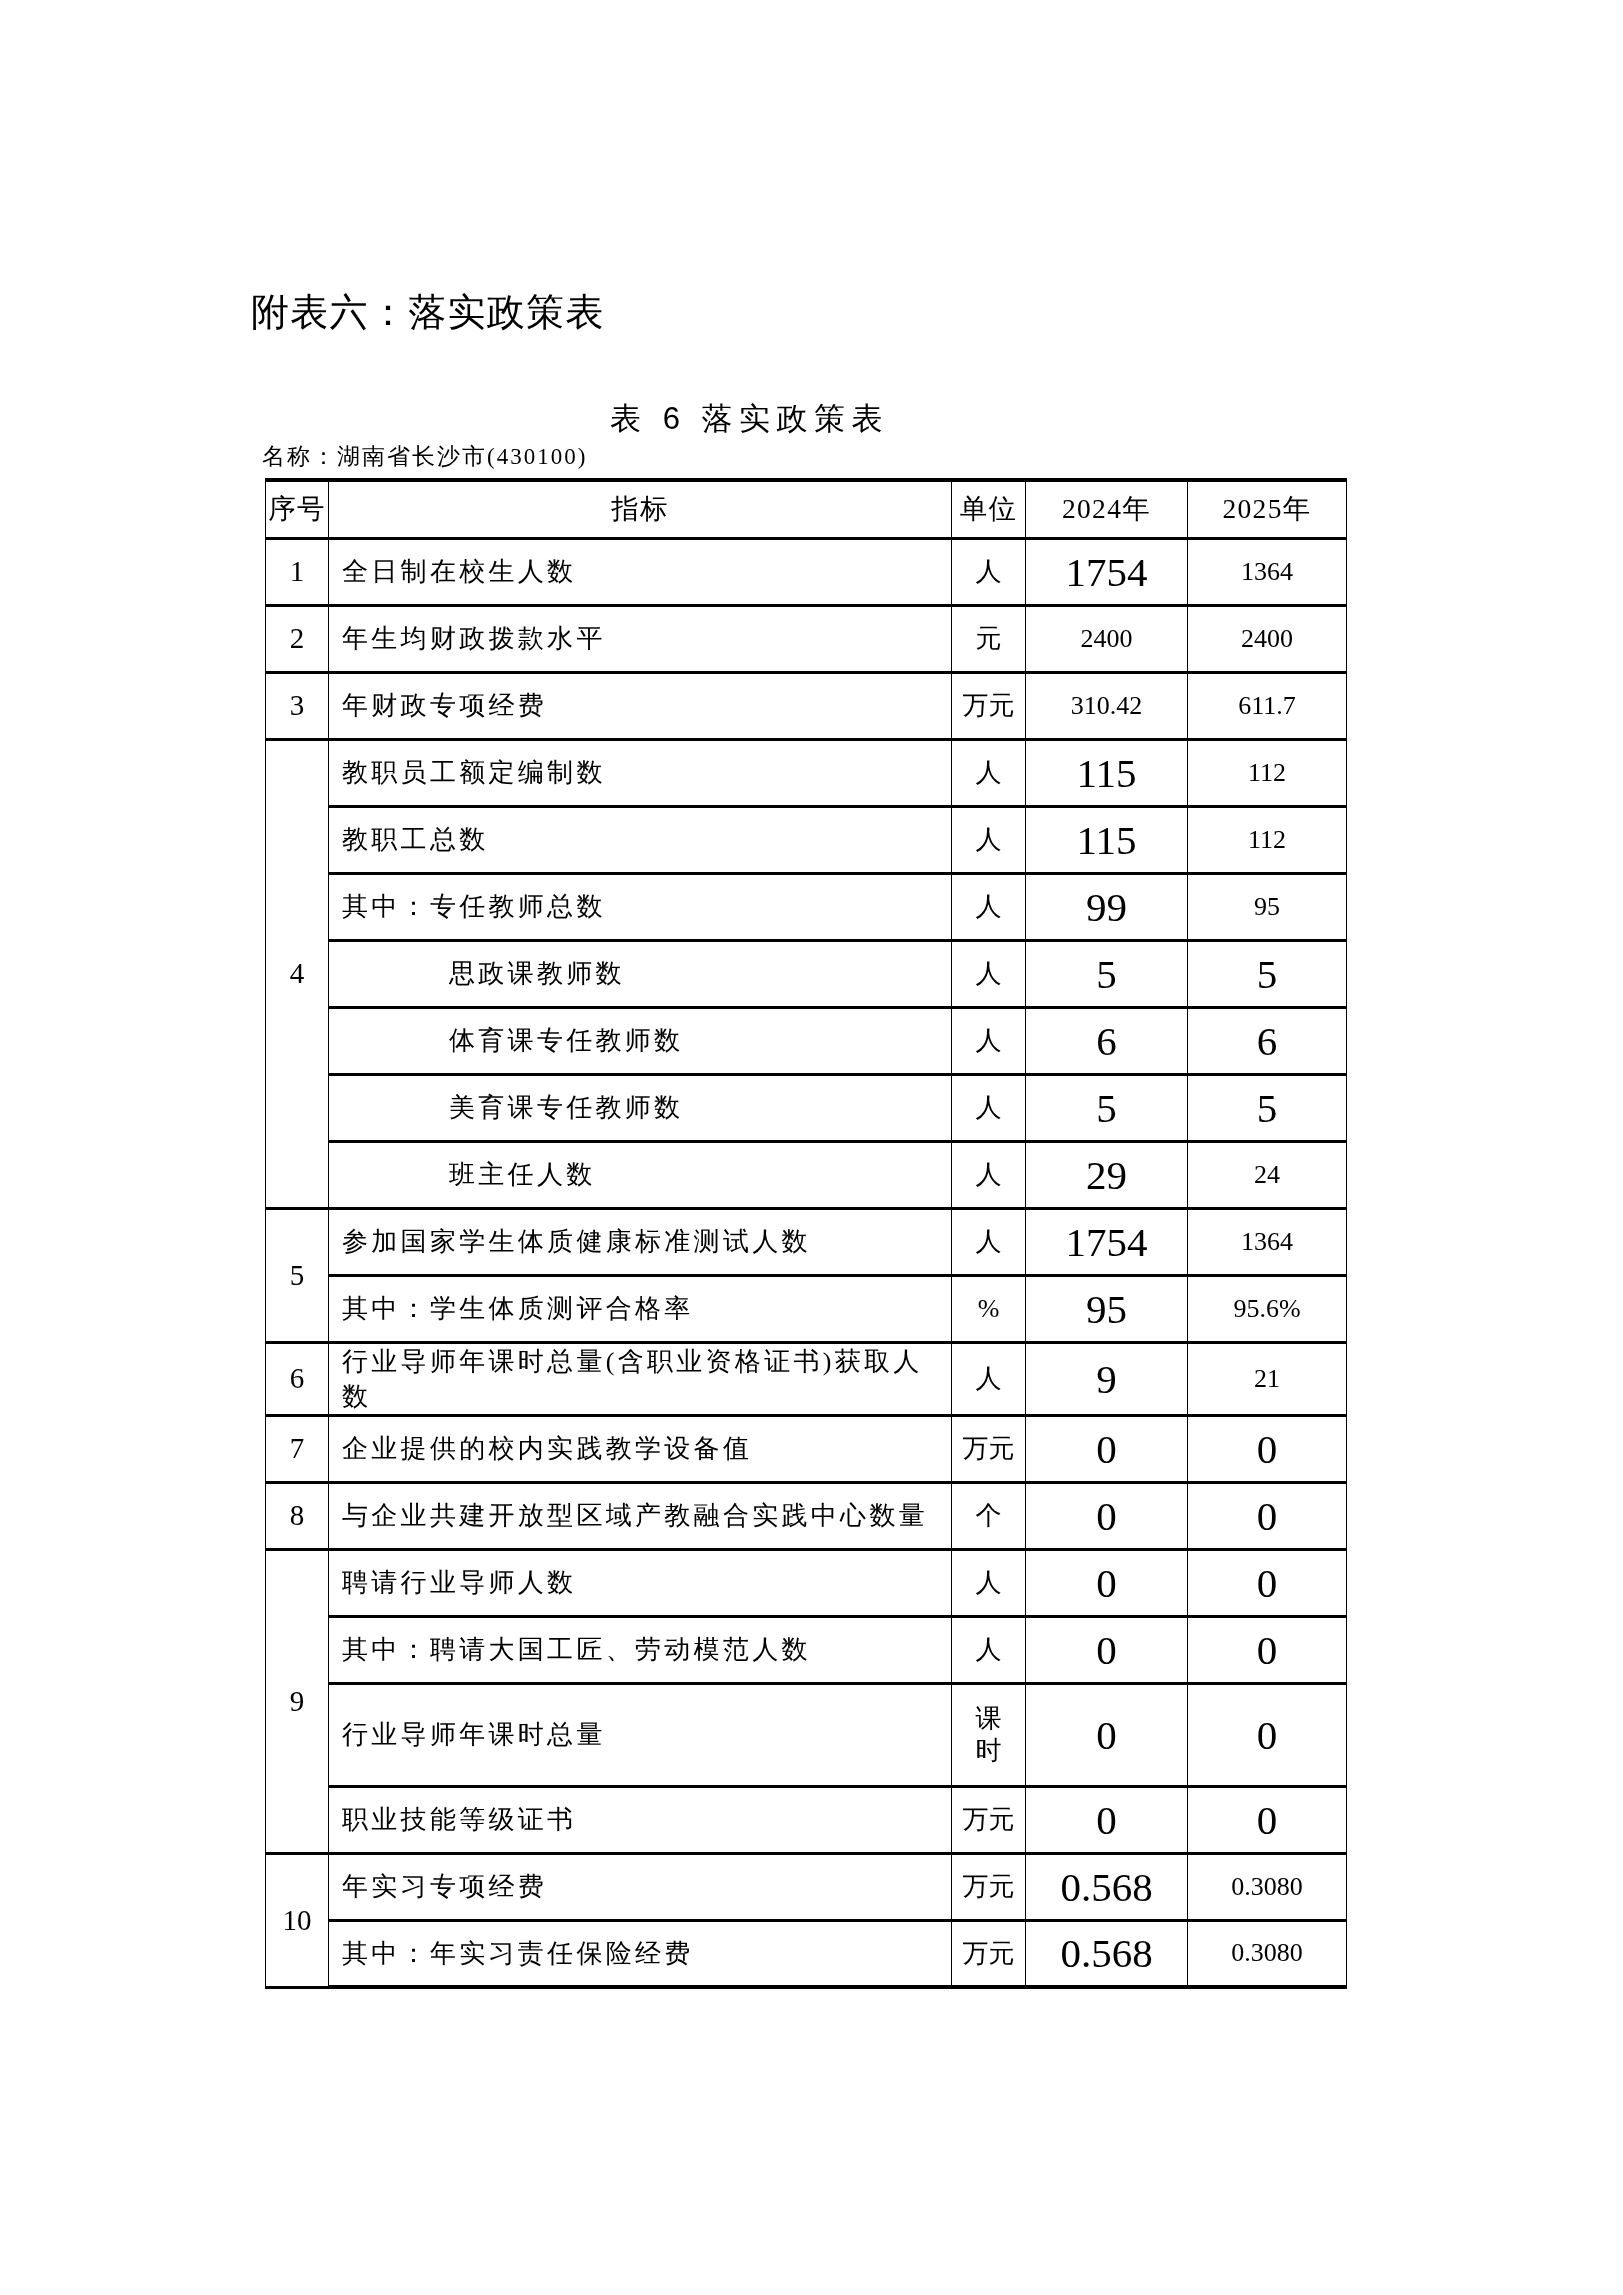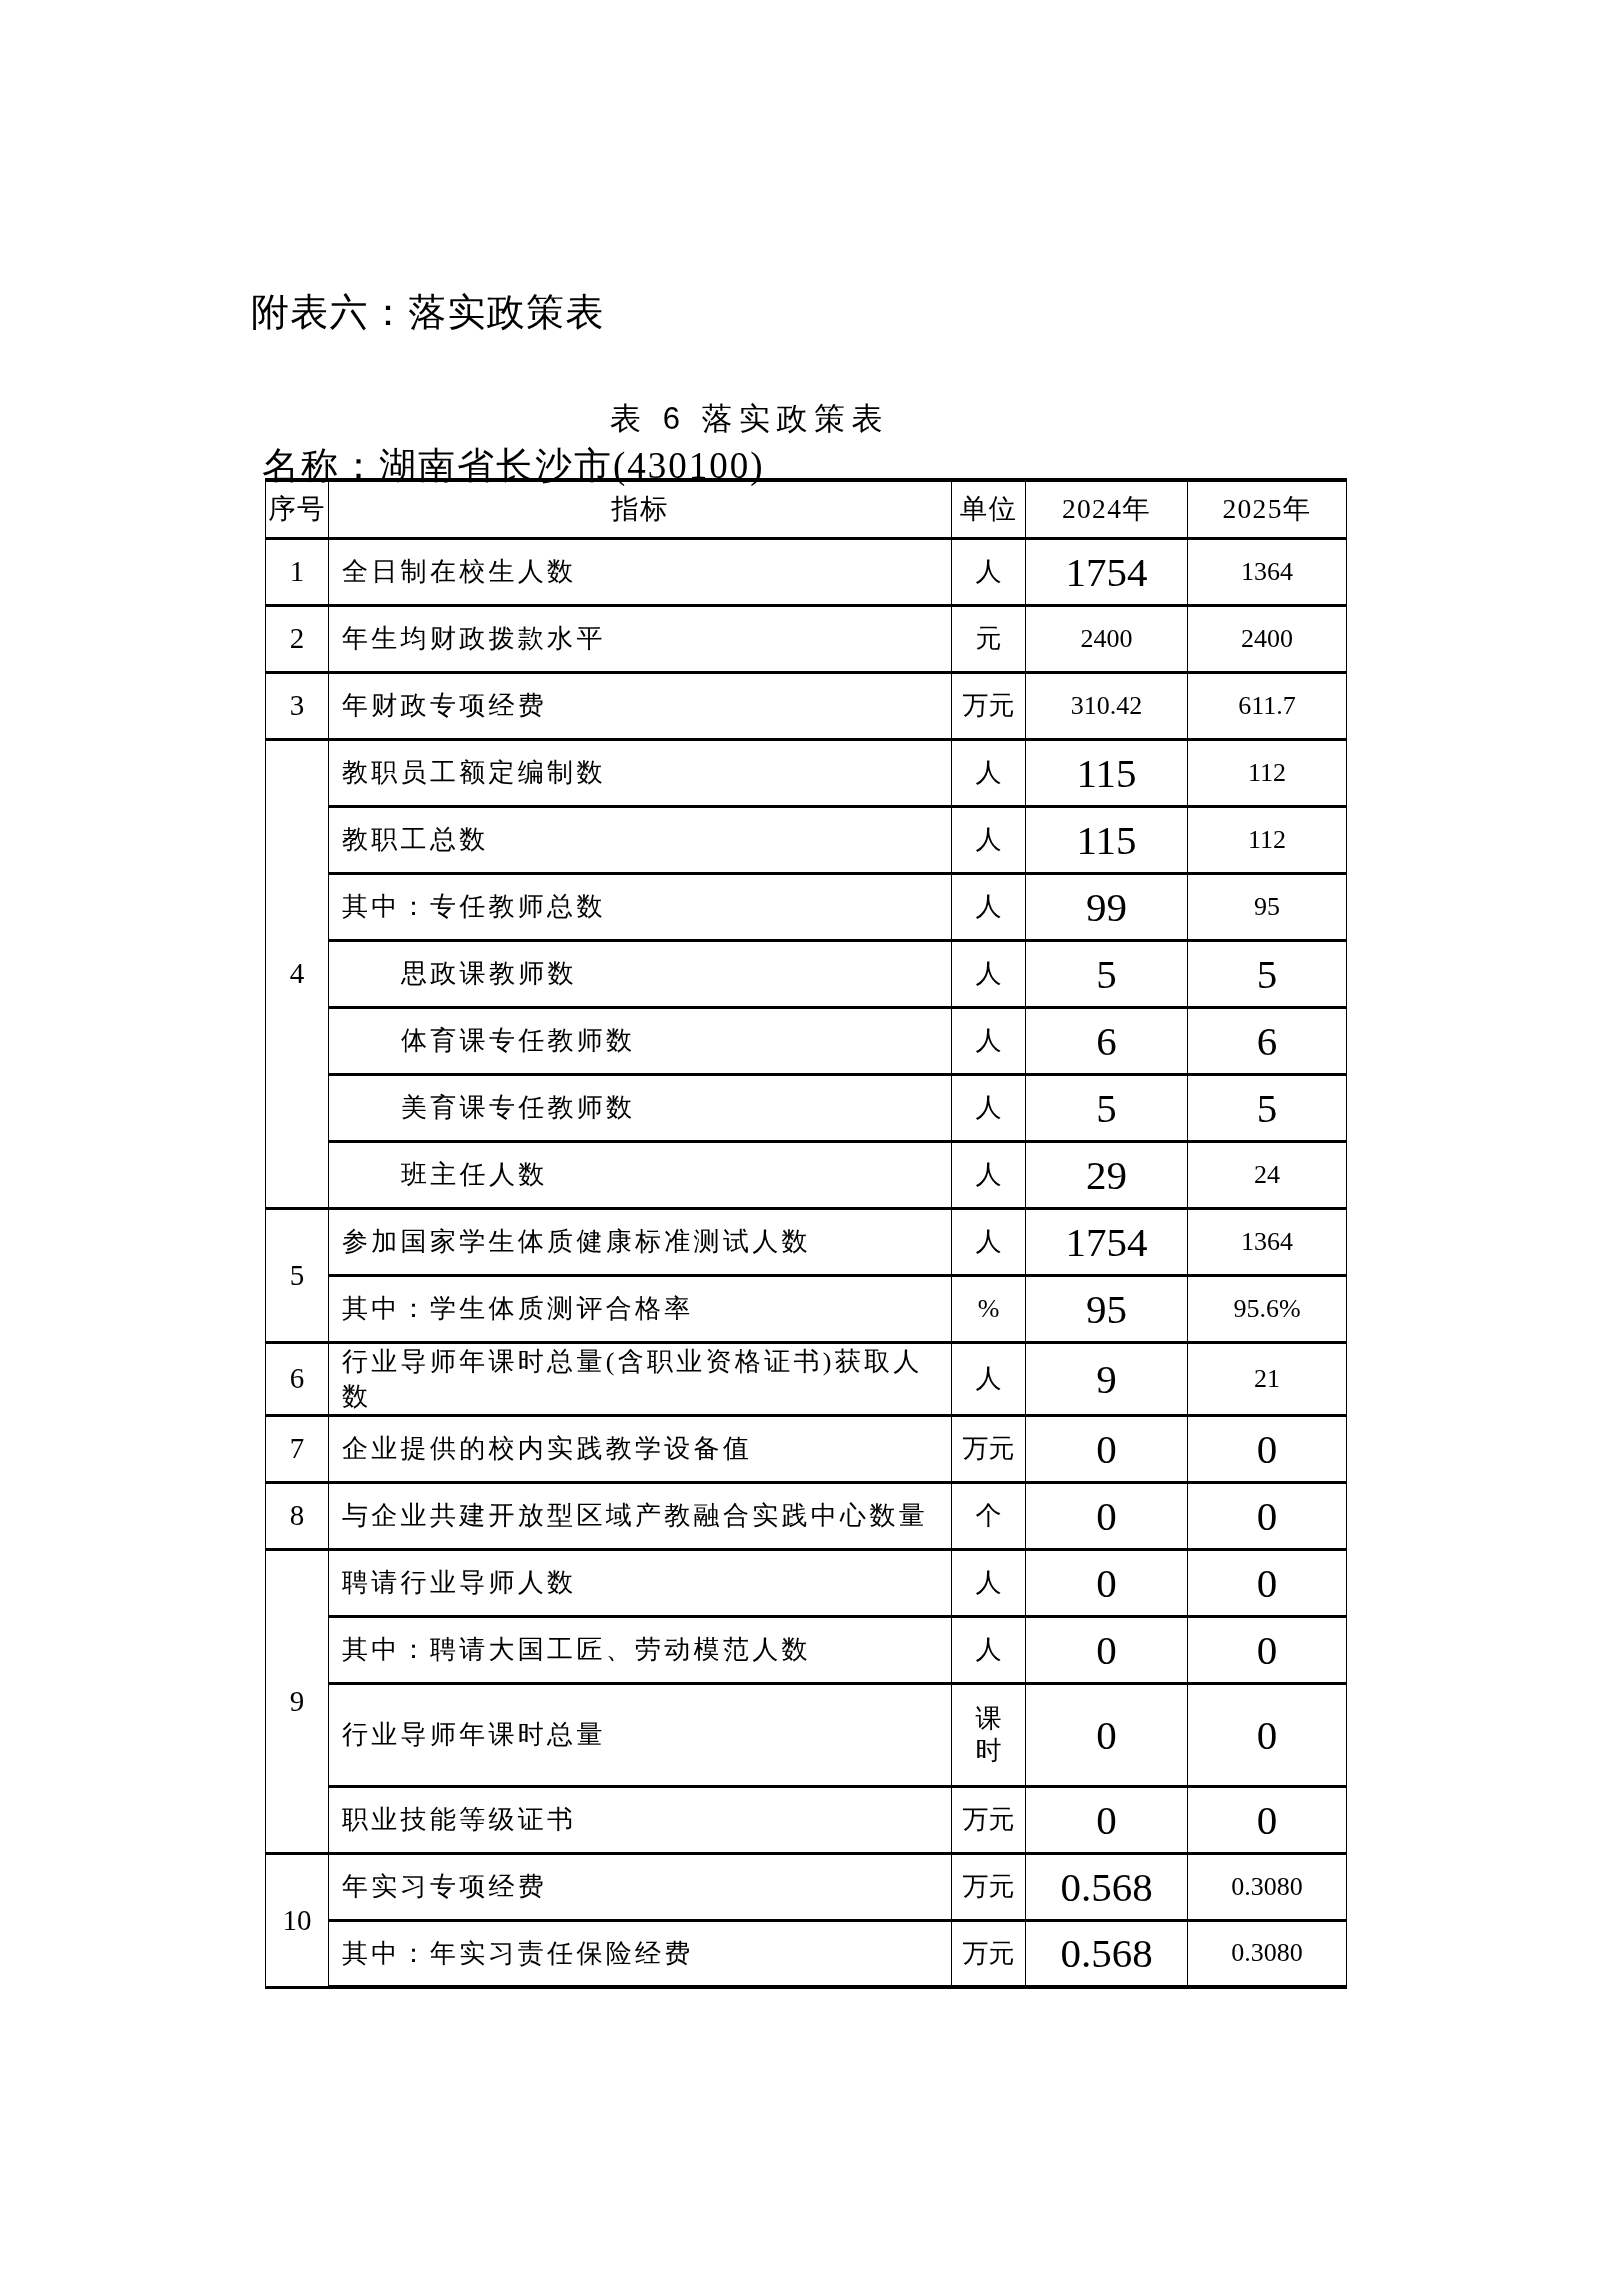--- a/index.html
+++ b/index.html
@@ -30,21 +30,21 @@
     font-family: "Liberation Sans", "DejaVu Sans", sans-serif;
     font-weight: 500;
     font-size: 31px;
     letter-spacing: 6.5px;
     white-space: nowrap;
   }
   .name-line {
     position: absolute;
     left: 262px;
     top: 441px;
-    font-size: 37px;
+    font-size: 23px;
     letter-spacing: 2px;
     white-space: nowrap;
   }
   table.policy-table {
     position: absolute;
     left: 265px;
     top: 478px;
     width: 1081px;
     border-collapse: collapse;
     table-layout: fixed;
@@ -68,21 +68,21 @@
     font-weight: 400;
     letter-spacing: 1.3px;
   }
   td.no-cell { font-size: 29px; }
   td.indicator-cell {
     text-align: left;
     padding-left: 13px;
     font-size: 26px;
     letter-spacing: 3.3px;
   }
-  td.indicator-cell.indent { padding-left: 72px; }
+  td.indicator-cell.indent { padding-left: 120px; }
   td.unit-cell { font-size: 26px; }
   td.unit-cell.wrap {
     white-space: pre-line;
     line-height: 1.2;
   }
   td.value-cell { font-family: "Liberation Serif", "DejaVu Serif", serif; }
   td.value-cell.big { font-size: 41px; }
   td.value-cell.small { font-size: 26px; }
 </style>
 </head>

